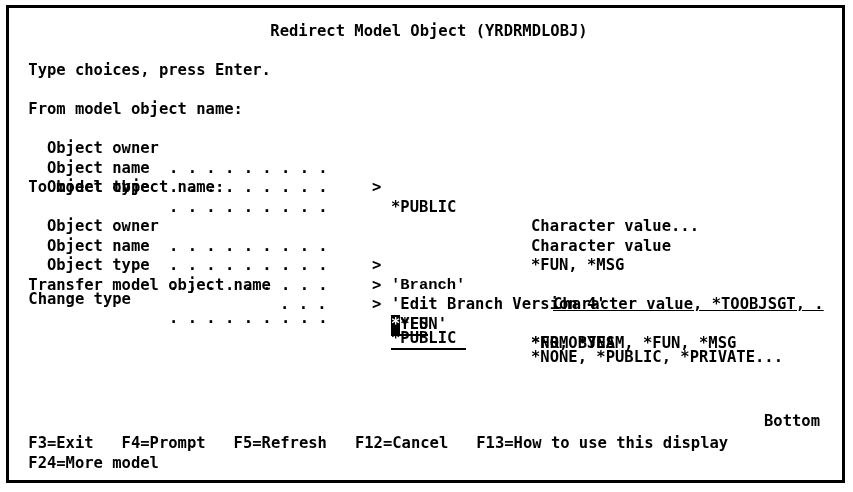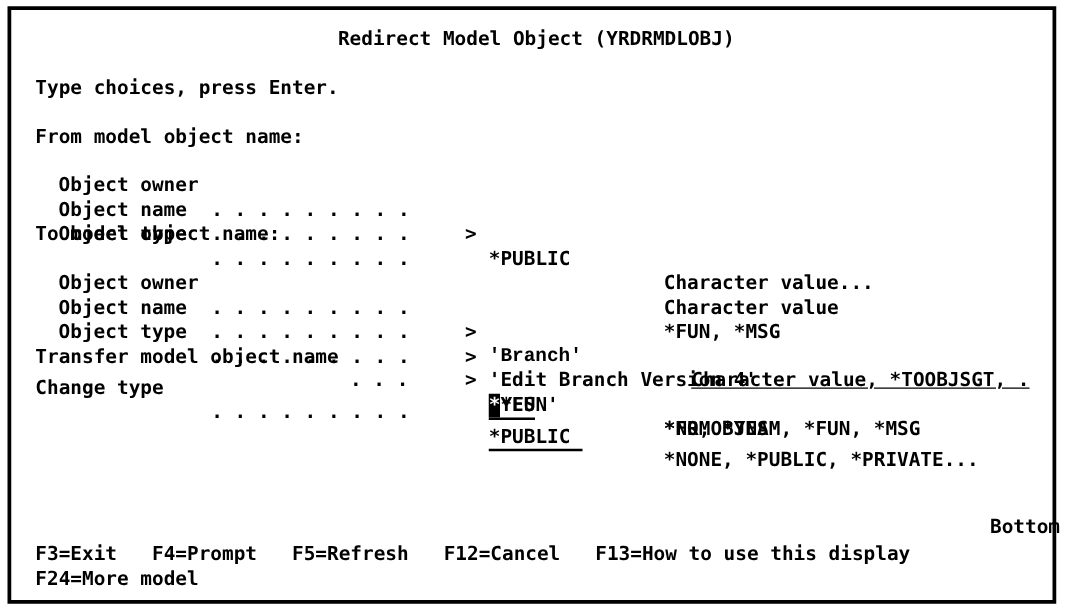--- a/index.html
+++ b/index.html
@@ -96,28 +96,28 @@
 
     
     <div class="row" style="top:242px;">
       <span class="cell" style="left:9.3px;">Transfer model object name</span>
       <span class="cell dots" style="left:261px;">. . .</span>
       <span class="cell field" id="entry6" style="left:372px;"><span class="cursor">*</span><span>YES</span></span>
       <span class="cell" style="left:512px;">*NO, *YES</span>
     </div>
 
     
-    <div class="row" style="top:267px;">
+    <div class="row" style="top:256px;">
       <span class="cell" style="left:9.3px;">Change type</span>
       <span class="cell dots" style="left:150px;">. . . . . . . . .</span>
       <span class="cell field" id="entry7" style="left:372px;"><span>*PUBLIC </span></span>
       <span class="cell" style="left:512px;">*NONE, *PUBLIC, *PRIVATE...</span>
     </div>
 
     
-    <div class="row" style="top:398px;left:745px;margin-left:28px;">Bottom</div>
+    <div class="row" style="top:398px;left:745px;">Bottom</div>
 
     
     <div class="row" style="top:420px;left:9.3px;">F3=Exit   F4=Prompt   F5=Refresh   F12=Cancel   F13=How to use this display</div>
     <div class="row" style="top:439.5px;left:9.3px;">F24=More model</div>
 
   </div>
 </div>
 
 </body></html>

